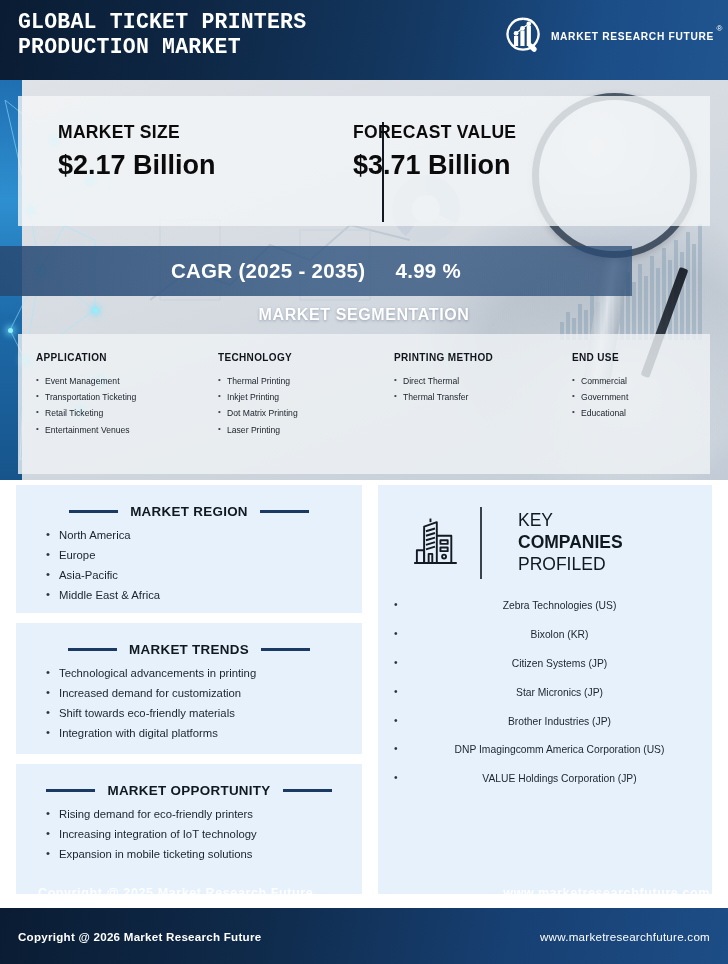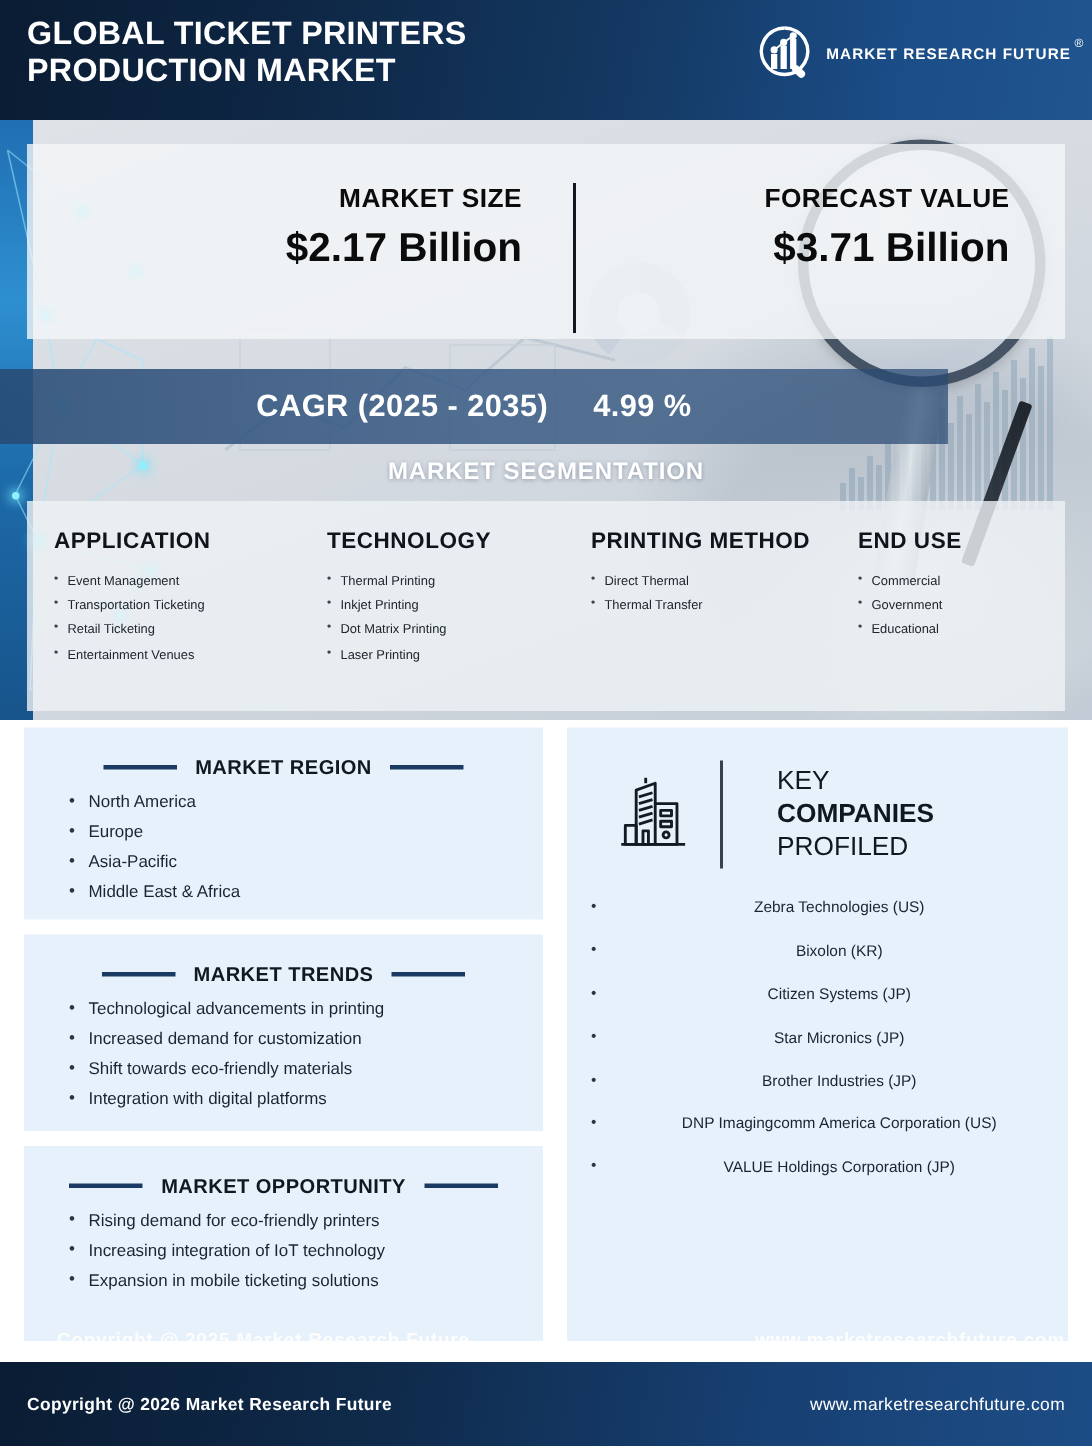--- a/index.html
+++ b/index.html
@@ -13,21 +13,21 @@
 
   
   .header {
     position:absolute; left:0; top:0; width:728px; height:80px;
     background:linear-gradient(100deg,#0a1c33 0%,#0e2745 28%,#143963 58%,#1b4d87 82%,#20558f 100%);
     overflow:hidden;
   }
   .header-title {
     position:absolute; left:18px; top:10px;
     color:#ffffff; font-size:21.5px; font-weight:bold;
-    letter-spacing:.2px; line-height:1.18; text-transform:uppercase;
+    letter-spacing:.2px; line-height:1.18; text-transform:uppercase;font-family:Liberation Mono, monospace;
   }
   .logo-wrap { position:absolute; right:14px; top:16px; display:flex; align-items:center; gap:7px; }
   .logo-mark { width:40px; height:40px; position:relative; }
   .logo-text {
     color:#fff; font-size:10.2px; font-weight:bold; letter-spacing:.7px; white-space:nowrap;
     position:relative;
   }
   .logo-reg { position:absolute; right:-9px; top:-7px; font-size:8px; font-weight:normal; }
 
   
@@ -73,21 +73,21 @@
     position:absolute; left:0; top:0; width:22px; height:100%;
     background:linear-gradient(180deg,#1f6fb2,#2e8fd0 30%,#1d6aa9 60%,#17548b 100%);
   }
   .net-dot { position:absolute; width:5px; height:5px; border-radius:50%; background:#8ff0ff; box-shadow:0 0 7px 2px rgba(110,230,255,.85); }
 
   
   .size-band {
     position:absolute; left:18px; top:16px; width:692px; height:130px;
     background:rgba(244,246,248,.80);
   }
-  .size-col { position:absolute; top:26px; text-align:right; color:#0b0b0b; }
+  .size-col { position:absolute; top:26px; text-align:left; color:#0b0b0b; }
   .size-col.left { left:40px; width:290px; }
   .size-col.right { left:335px; width:320px; }
   .size-label { font-size:17.5px; font-weight:bold; letter-spacing:.3px; }
   .size-value { font-size:27px; font-weight:bold; margin-top:7px; letter-spacing:0; }
   .size-div { position:absolute; left:364px; top:26px; width:2px; height:100px; background:#111821; }
 
   
   .cagr-band {
     position:absolute; left:0; top:166px; width:632px; height:50px;
     background:linear-gradient(90deg,rgba(40,74,116,.88),rgba(47,83,126,.80) 50%,rgba(40,74,116,.72));
@@ -107,21 +107,21 @@
   .seg-panel {
     position:absolute; left:18px; top:254px; width:692px; height:140px;
     background:rgba(239,242,245,.80);
     display:flex; padding:18px 0 0 0;
   }
   .seg-col { padding-left:18px; }
   .seg-col.c1 { width:182px; }
   .seg-col.c2 { width:176px; }
   .seg-col.c3 { width:178px; }
   .seg-col.c4 { width:156px; }
-  .seg-head { font-size:15px; font-weight:bold; color:#10151c; letter-spacing:.35px; margin-bottom:14px; }
+  .seg-head { font-size:10px; font-weight:bold; color:#10151c; letter-spacing:.35px; margin-bottom:14px; }
   .seg-list { list-style:none; }
   .seg-list li { font-size:8.6px; color:#20262e; line-height:1; margin-bottom:7.6px; padding-left:9px; position:relative; }
   .seg-list li:before { content:"\2022"; position:absolute; left:0; top:-1px; font-size:8px; color:#3a424c; }
 
   
   .lower { position:absolute; left:0; top:480px; width:728px; height:420px; background:#ffffff; }
   .card { position:absolute; background:#e6f1fb; }
   .card-title-row { display:flex; align-items:center; justify-content:center; gap:12px; margin-top:19px; }
   .dash { width:49px; height:2.6px; background:#1b3a63; }
   .card-title { font-size:13.4px; font-weight:bold; color:#101820; letter-spacing:.3px; white-space:nowrap; }

